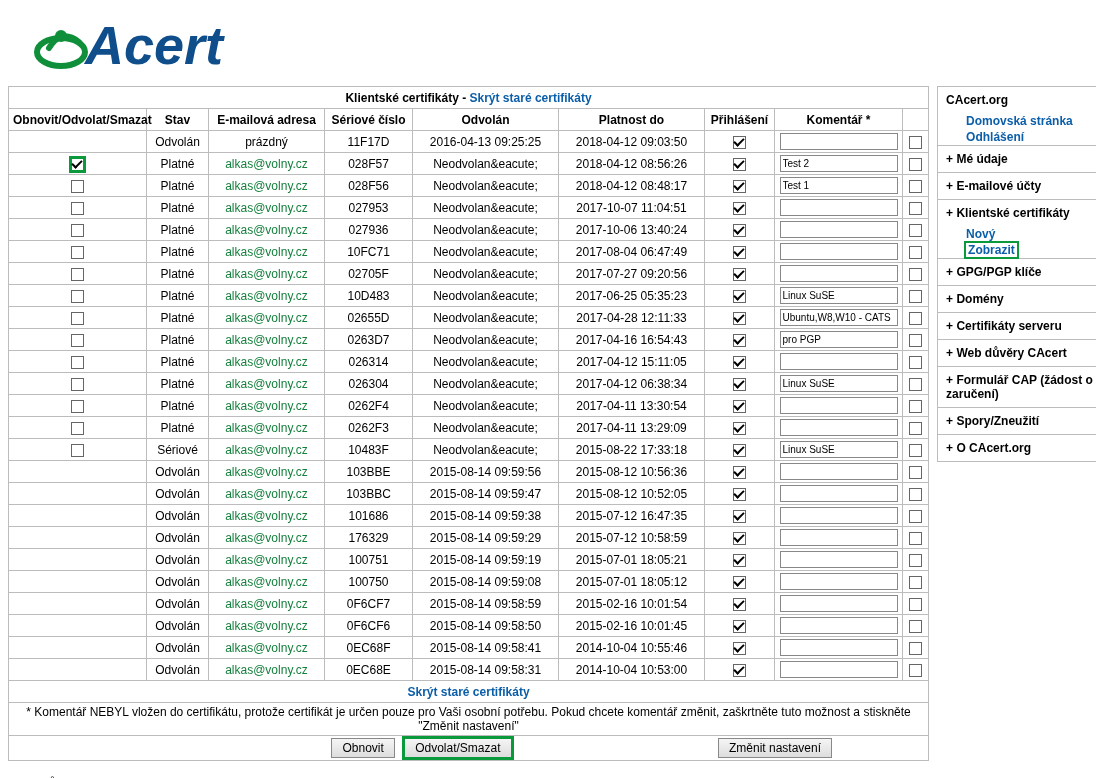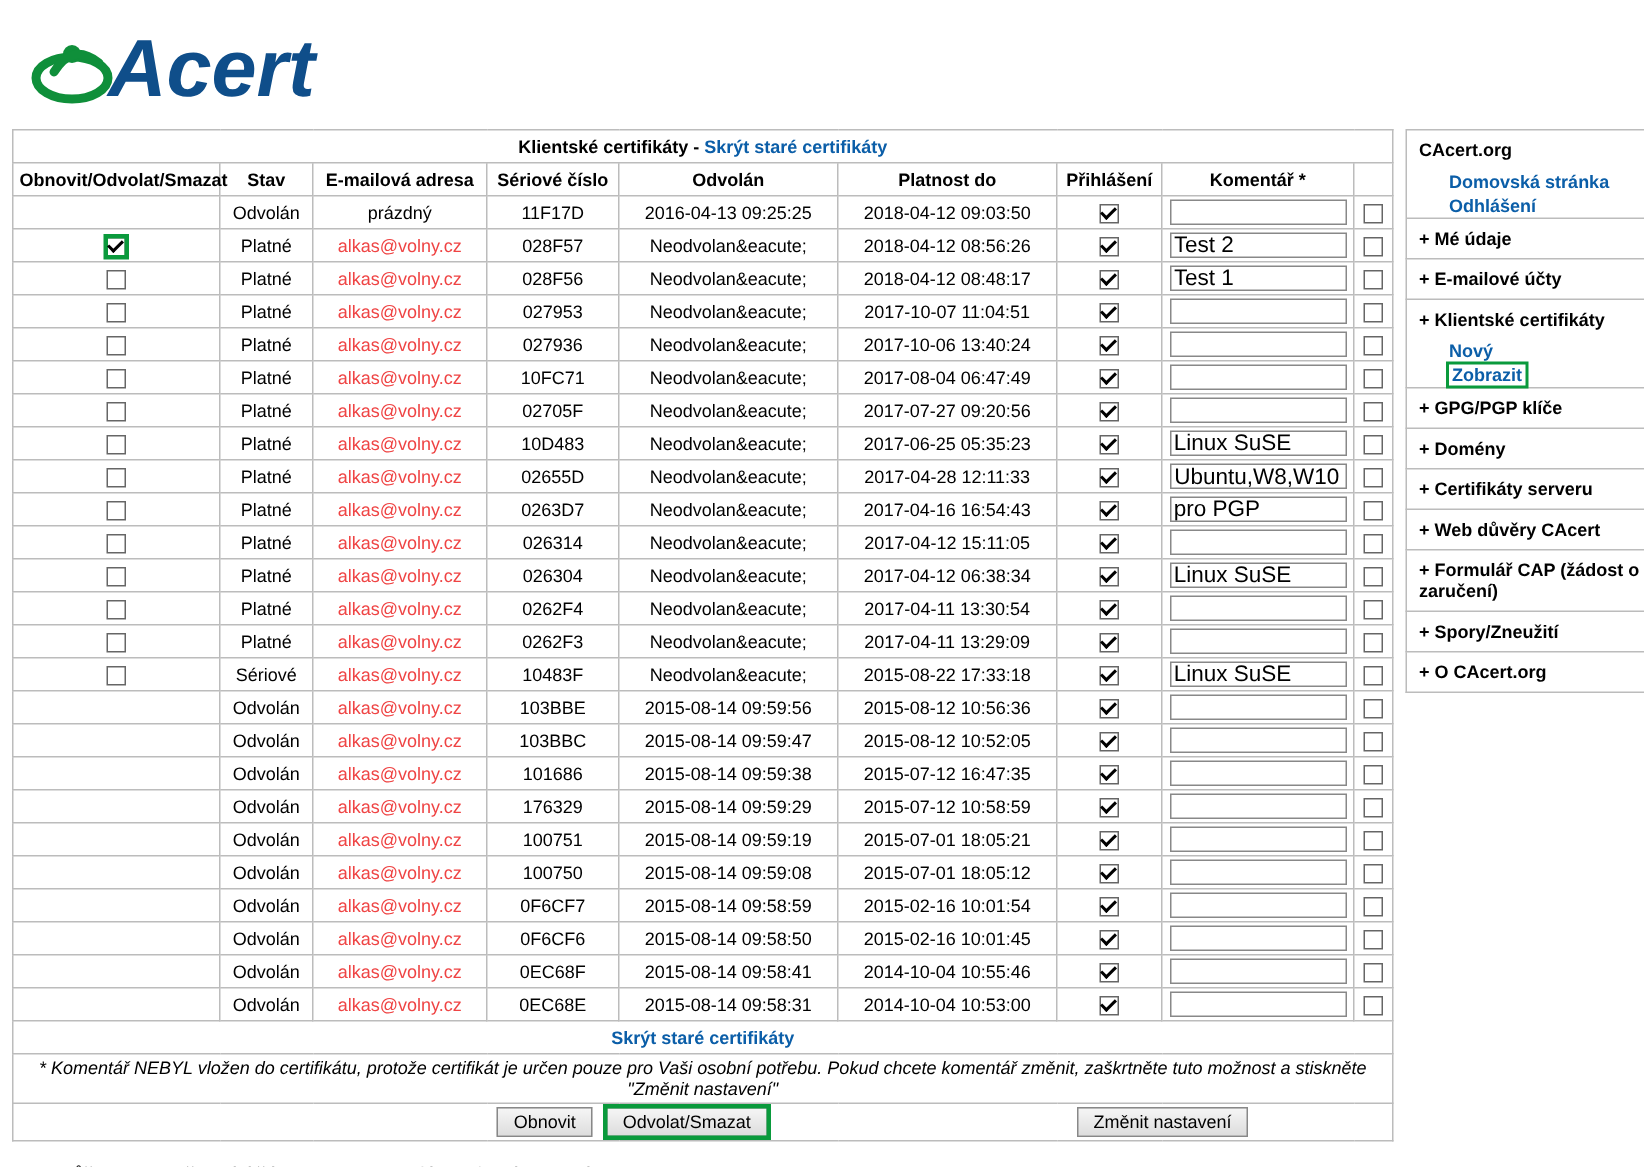--- a/index.html
+++ b/index.html
@@ -1,34 +1,34 @@
 <!DOCTYPE html>
 <html><head>
 <meta charset="utf-8">
 <style>
   * { box-sizing: border-box; margin: 0; padding: 0; }
   body { font-family: Arial, Helvetica, sans-serif; font-size: 12px; background: #fff; color: #000; width: 1096px; }
-  .logo { padding: 8px 12px 6px 16px; }
+  .logo { padding: 8px 12px 6px 29px; }
   .logo svg { display: block; }
   .content-wrap { display: flex; align-items: flex-start; padding: 0 8px; }
   .main { flex: 0 0 908px; }
   .sidebar { flex: 0 0 168px; margin-left: 8px; }
   table.certs { width: 100%; border-collapse: collapse; table-layout: fixed; }
   table.certs td, table.certs th { border: 1px solid #bcbcbc; padding: 2px 4px; vertical-align: middle; text-align: center; font-size: 12px; height: 22px; }
   .title-row td { border: 1px solid #bcbcbc; font-weight: bold; }
   .title-row a { color: #0b5ea8; font-weight: bold; text-decoration: none; }
   .hdr td { font-weight: bold; }
-  a.email { color: #ef4444; text-decoration: none; }
+  a.email { color: #15803d; text-decoration: none; }
   .chk { display: inline-block; width: 13px; height: 13px; border: 1px solid #666; background: #fff; vertical-align: middle; position: relative; }
   .chk.checked::after { content: ""; position: absolute; left: 2px; top: -1px; width: 4px; height: 8px; border: solid #000; border-width: 0 2px 2px 0; transform: rotate(45deg); }
   .hl-green { outline: 3px solid #0a9a3c; outline-offset: -1px; }
-  input[type=text].comment { width: 118px; height: 17px; font-size: 15px; padding: 0 2px; border: 1px solid #888; }
+  input[type=text].comment { width: 118px; height: 17px; font-size: 10px; padding: 0 2px; border: 1px solid #888; }
   .foot-link { text-align: center; }
   .foot-link a { color: #0b5ea8; font-weight: bold; text-decoration: none; }
-  .note-row td { font-size: 11.5px; text-align: center; padding: 3px 6px; font-style: italic; }
+  .note-row td { font-size: 11.5px; text-align: center; padding: 3px 6px; }
   .btns-row td { text-align: left; padding: 4px 6px; }
   .btn { display: inline-block; border: 1px solid #888; background: linear-gradient(#f5f5f5,#ddd); padding: 2px 10px; font-size: 12px; color: #000; cursor: pointer; }
   .btn + .btn { margin-left: 6px; }
   .btn.right { float: right; }
   .below-note { padding: 14px 4px 8px 4px; font-size: 13px; color: #222; }
   .side-box { border: 1px solid #bcbcbc; }
   .side-box + .side-box { border-top: none; }
   .side-box .side-title { padding: 6px 8px; font-weight: bold; color: #000; font-size: 12px; }
   .side-box a { color: #0b5ea8; text-decoration: none; font-weight: bold; font-size: 12px; }
   .side-sublinks a { display: block; padding: 1px 8px 1px 28px; font-weight: bold; }

